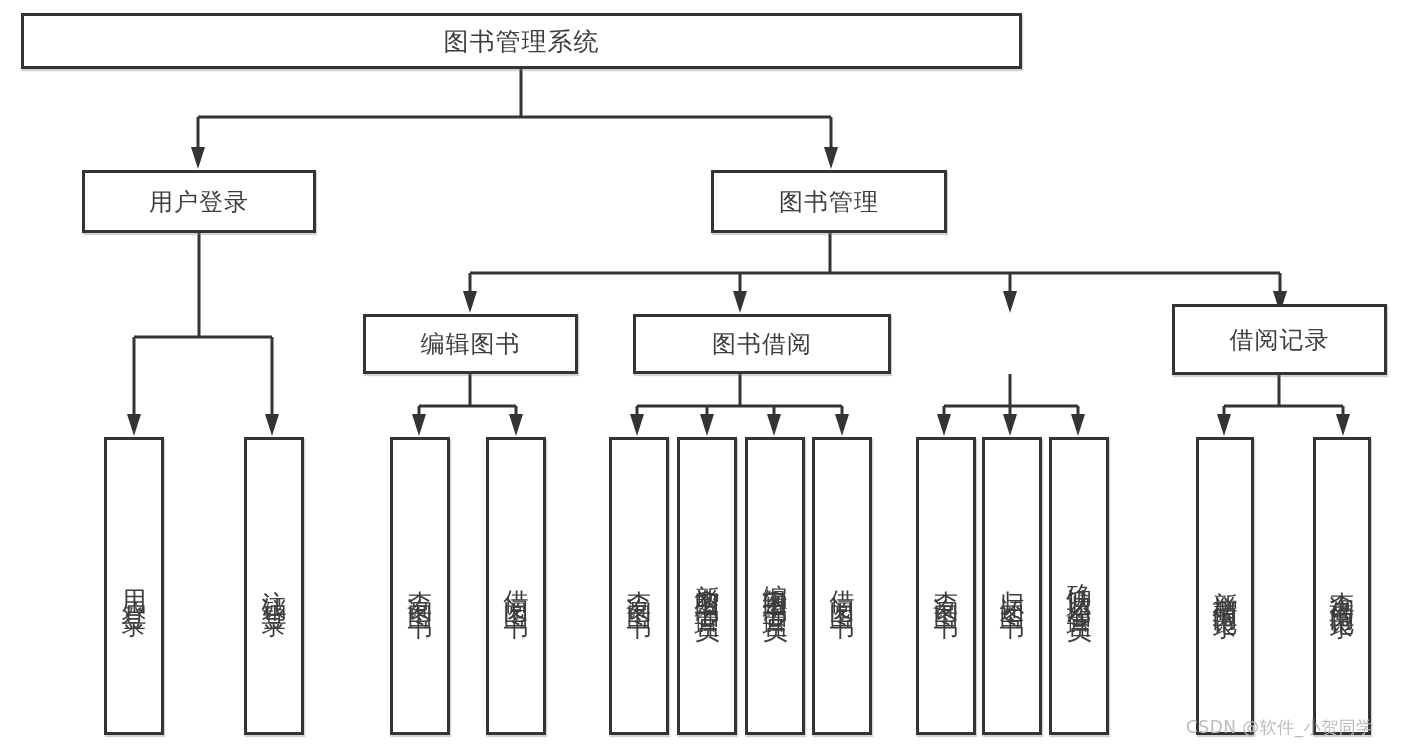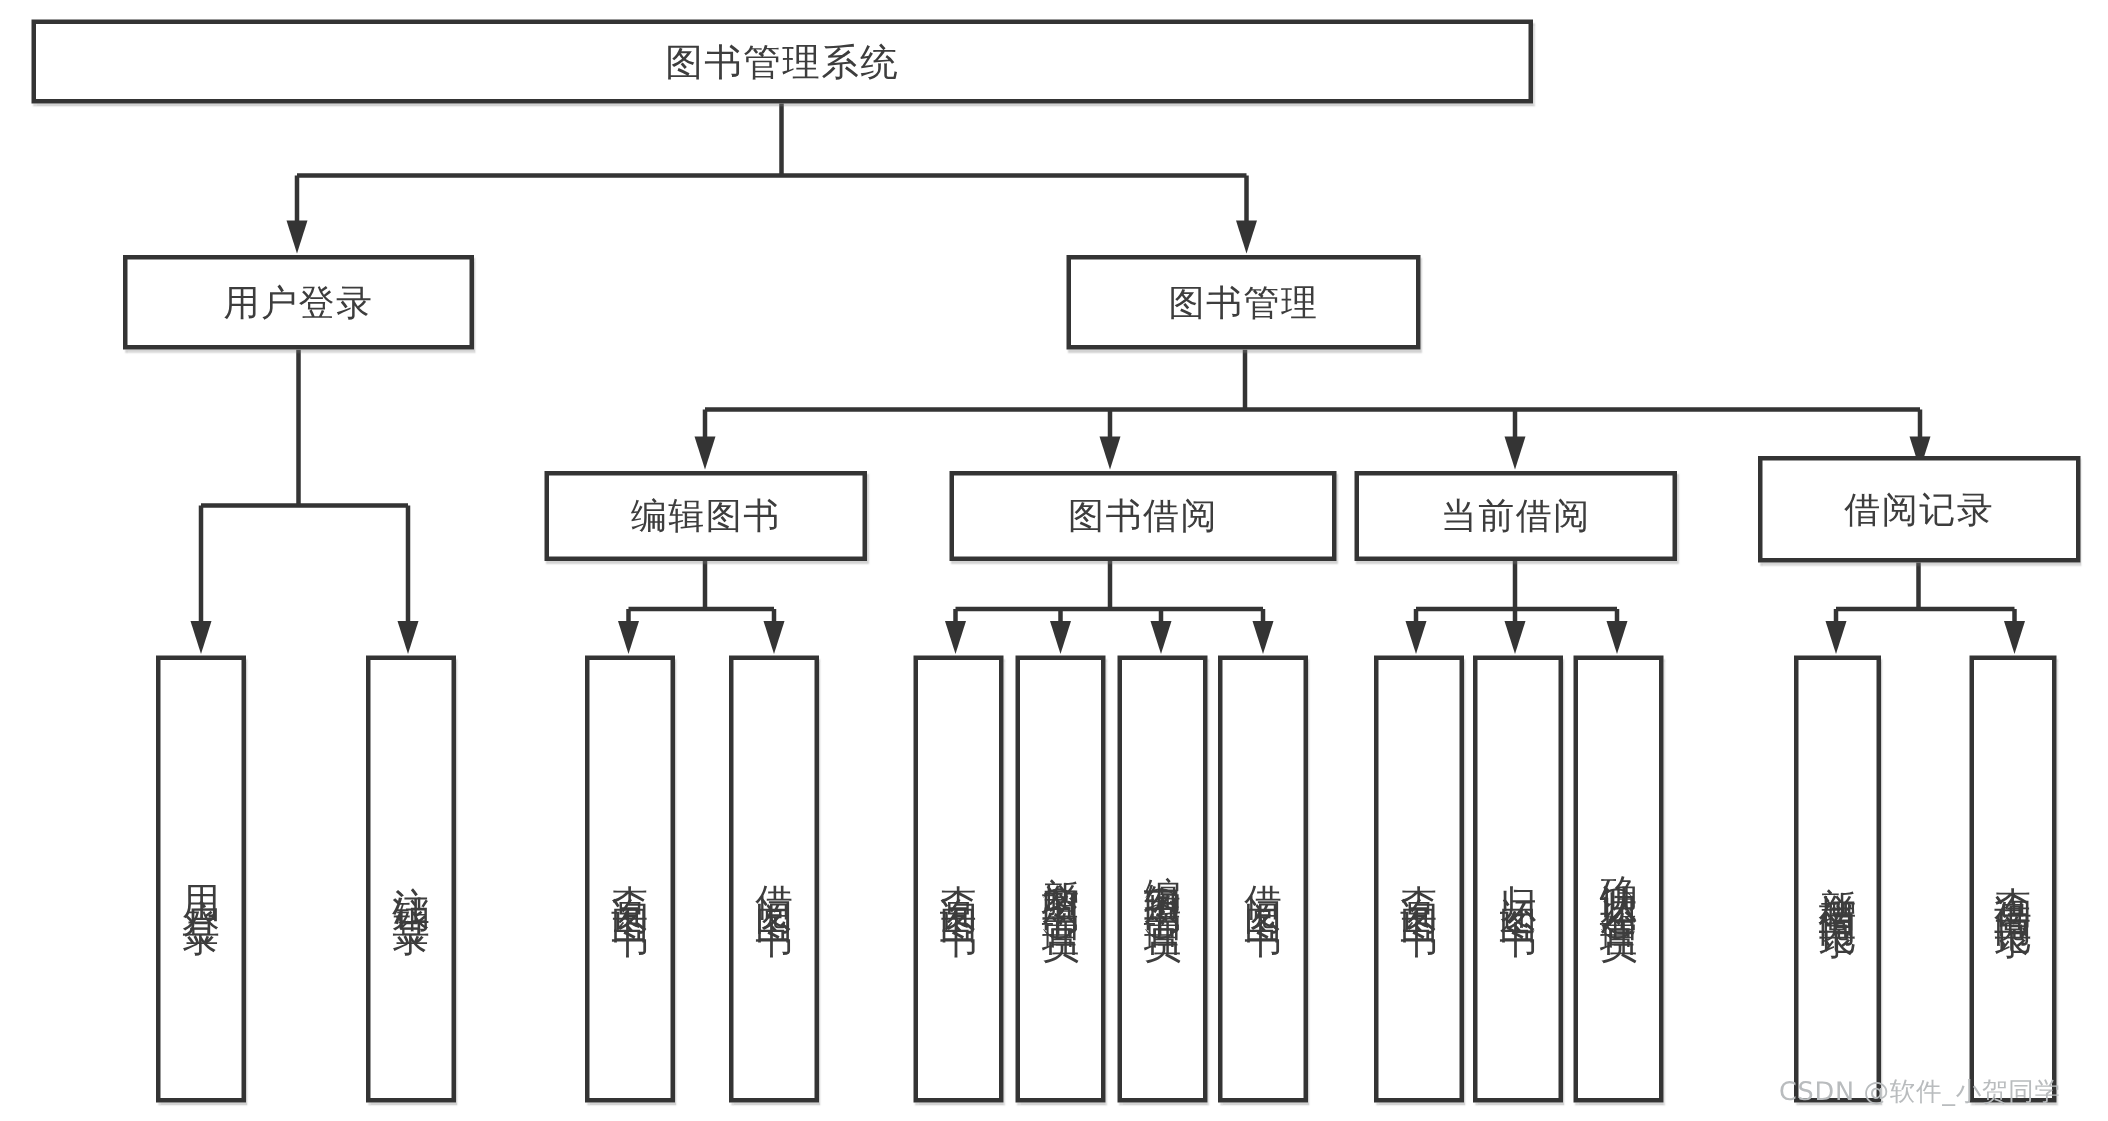--- a/index.html
+++ b/index.html
@@ -84,21 +84,20 @@
     </g>
   </svg>
 
   <div class="node h h-root" style="left:21px;top:13px;width:1001px;height:56px">图书管理系统</div>
 
   <div class="node h" style="left:82px;top:170px;width:234px;height:63px">用户登录</div>
   <div class="node h" style="left:711px;top:170px;width:236px;height:63px">图书管理</div>
 
   <div class="node h" style="left:363px;top:314px;width:215px;height:60px">编辑图书</div>
   <div class="node h" style="left:633px;top:314px;width:258px;height:60px">图书借阅</div>
-  <div class="node h" style="left:903px;top:314px;width:215px;height:60px">当前借阅</div>
   <div class="node h" style="left:1172px;top:304px;width:215px;height:71px">借阅记录</div>
 
   <div class="node v" style="left:104px;top:437px;width:60px;height:298px">用户登录</div>
   <div class="node v" style="left:244px;top:437px;width:60px;height:298px">注销登录</div>
 
   <div class="node v" style="left:390px;top:437px;width:60px;height:298px">查询图书</div>
   <div class="node v" style="left:486px;top:437px;width:60px;height:298px">借阅图书</div>
 
   <div class="node v" style="left:609px;top:437px;width:60px;height:298px">查询图书</div>
   <div class="node v v-long" style="left:677px;top:437px;width:60px;height:298px">新增图书（管理员）</div>

